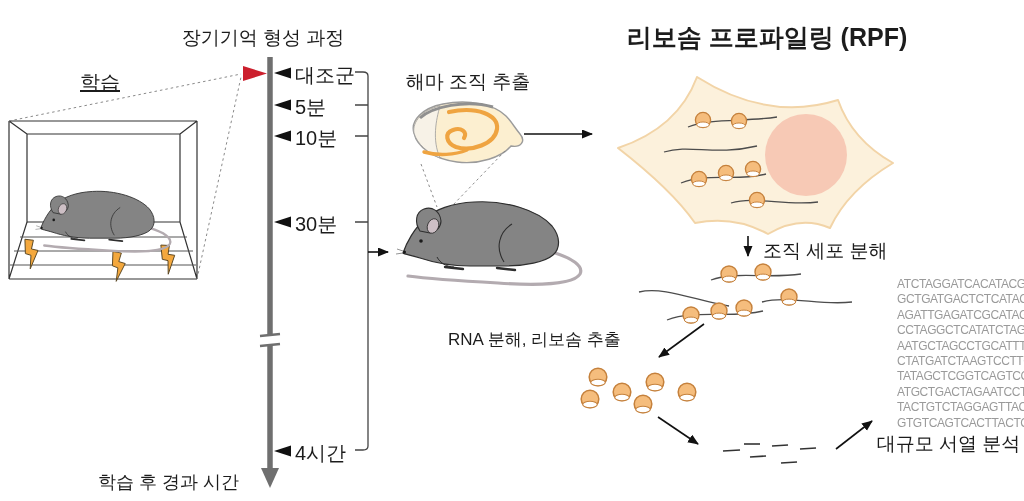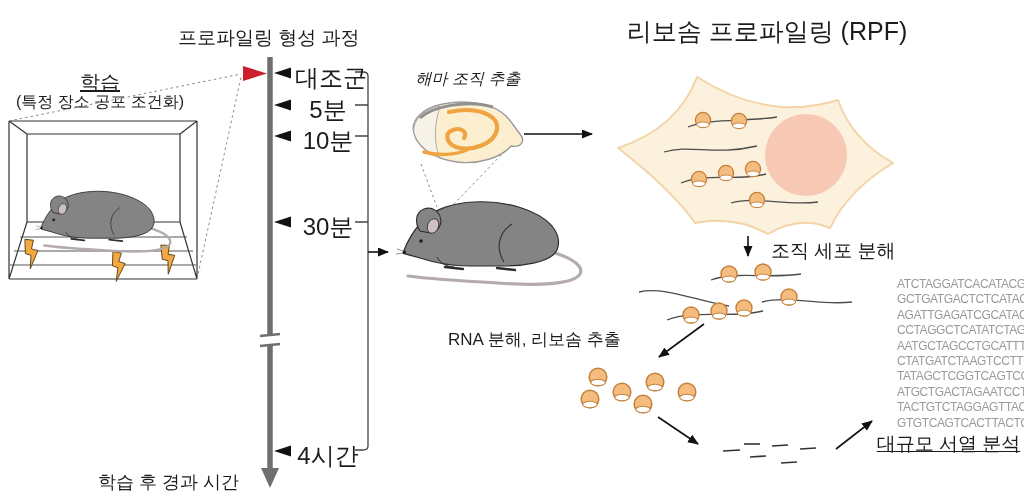--- a/index.html
+++ b/index.html
@@ -4,29 +4,29 @@
 <style>
   html,body{margin:0;padding:0;background:#ffffff;}
   #stage{position:relative;width:1024px;height:501px;background:#ffffff;overflow:hidden;
          font-family:"Liberation Sans",sans-serif;color:#1c1c1c;}
   #art{position:absolute;left:0;top:0;}
   .label{position:absolute;white-space:nowrap;color:#1c1c1c;}
   .ctr{text-align:center;}
   .lbl-learning-title{left:60px;top:69px;width:80px;font-size:20px;text-decoration:underline;}
   .lbl-learning-sub{left:0px;top:92px;width:200px;font-size:16px;}
   .lbl-timeline-title{left:178px;top:25px;width:170px;font-size:19px;}
-  .tickL{left:295px;width:66px;font-size:24px;text-align:center;}
+  .tickL{left:295px;width:66px;font-size:20px;text-align:left;}
   .t0{top:62px;} .t1{top:94px;} .t2{top:125px;} .t3{top:211px;} .t4{top:440px;}
   .lbl-axis{left:98px;top:470px;font-size:18px;}
-  .lbl-extract{left:393px;top:69px;width:150px;font-size:16px;font-style:italic;}
-  .lbl-rpf{left:612px;top:15px;width:310px;font-size:25px;}
-  .lbl-lysis{left:763px;top:238px;font-size:19px;margin-left:8px;}
+  .lbl-extract{left:393px;top:69px;width:150px;font-size:19px;}
+  .lbl-rpf{left:612px;top:21px;width:310px;font-size:25px;font-weight:bold;}
+  .lbl-lysis{left:763px;top:238px;font-size:19px;}
   .lbl-digest{left:448px;top:328px;font-size:17px;}
   .lbl-extract2{left:470px;top:432px;font-size:19px;}
-  .lbl-seqanalysis{left:873px;top:431px;width:151px;font-size:19px;text-decoration:underline;}
+  .lbl-seqanalysis{left:873px;top:431px;width:151px;font-size:19px;}
   .seqblock{position:absolute;left:897px;top:277px;font-size:12px;line-height:15.4px;
             letter-spacing:-0.4px;color:#9a9a9a;font-family:"Liberation Sans",sans-serif;}
 </style>
 </head>
 <body>
 
 <div id="stage">
 
 <svg id="art" width="1024" height="501" viewBox="0 0 1024 501">
   <defs>
@@ -163,22 +163,21 @@
     <line x1="750" y1="457" x2="766" y2="456"></line>
     <line x1="772" y1="446" x2="788" y2="445"></line>
     <line x1="781" y1="463" x2="797" y2="462"></line>
     <line x1="800" y1="449" x2="816" y2="448"></line>
   </g>
 
   <line x1="836" y1="449" x2="872" y2="421" stroke="#111" stroke-width="1.6" marker-end="url(#mh)"></line>
 </svg>
 
 <div class="label ctr lbl-learning-title">학습</div>
-<div class="label ctr lbl-learning-sub">(특정 장소 공포 조건화)</div>
-<div class="label ctr lbl-timeline-title">프로파일링 형성 과정</div>
+<div class="label ctr lbl-timeline-title">장기기억 형성 과정</div>
 
 <div class="label tickL t0">대조군</div>
 <div class="label tickL t1">5분</div>
 <div class="label tickL t2">10분</div>
 <div class="label tickL t3">30분</div>
 <div class="label tickL t4">4시간</div>
 
 <div class="label lbl-axis">학습 후 경과 시간</div>
 <div class="label ctr lbl-extract">해마 조직 추출</div>
 <div class="label ctr lbl-rpf">리보솜 프로파일링 (RPF)</div>

